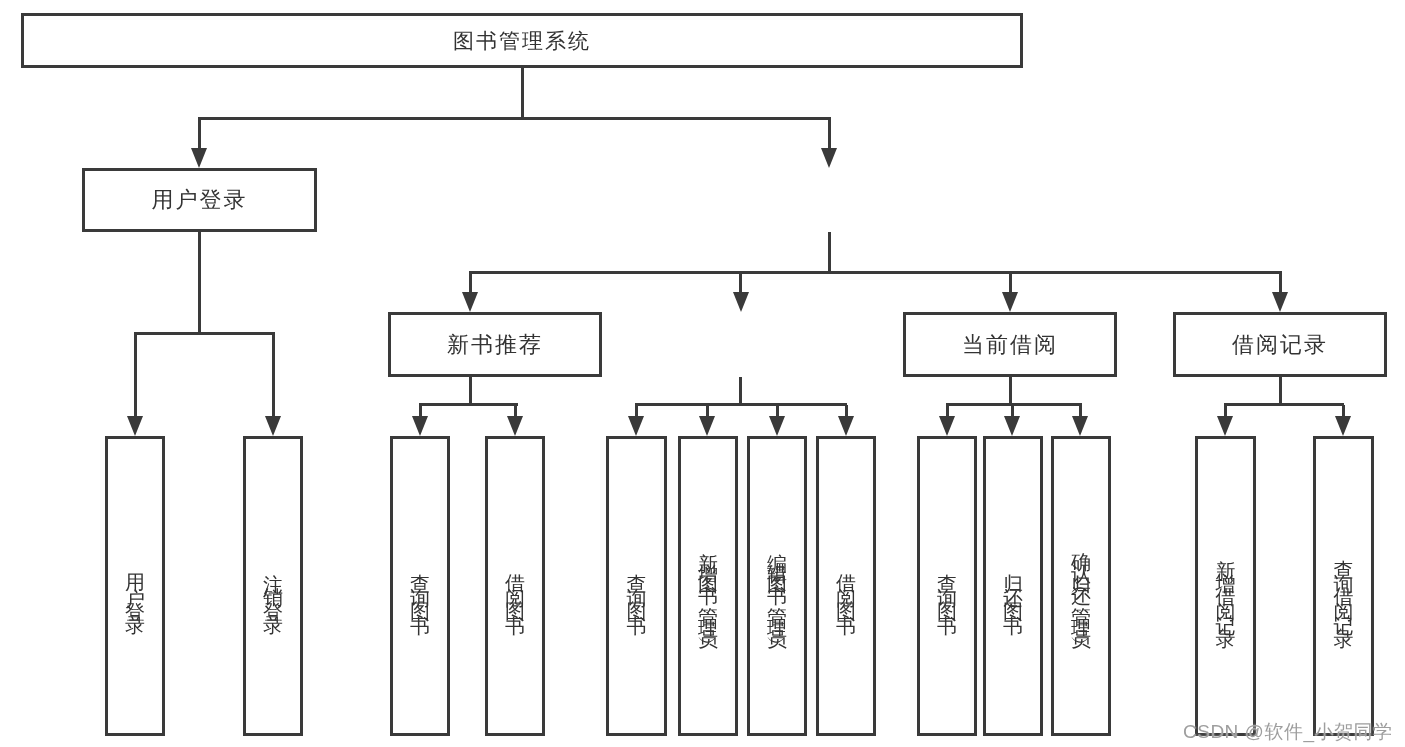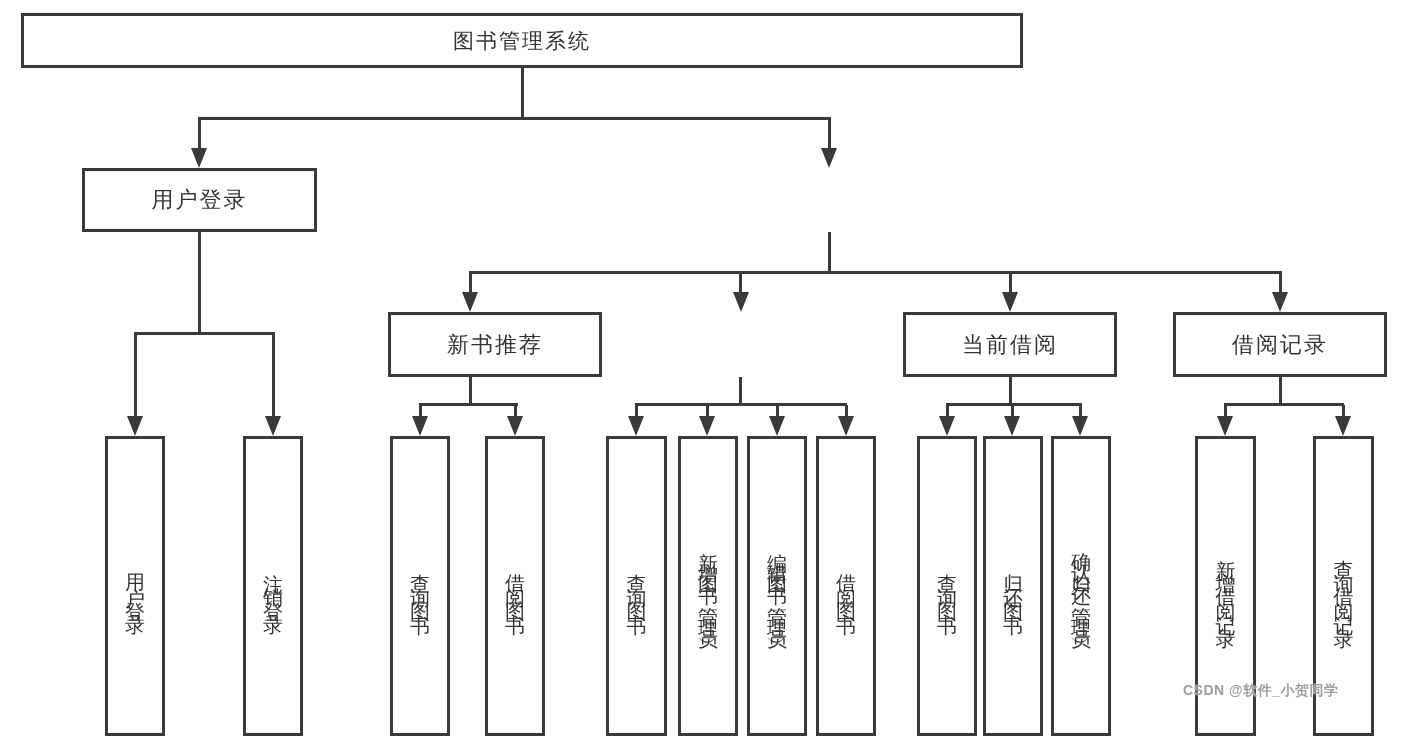--- a/index.html
+++ b/index.html
@@ -34,25 +34,24 @@
 
   
   .v{position:absolute;width:3px;background:var(--line);}
   .h{position:absolute;height:3px;background:var(--line);}
   .ah{position:absolute;width:0;height:0;
       border-left:8px solid transparent;
       border-right:8px solid transparent;
       border-top:20px solid var(--line);}
 
   .watermark{
-    position:absolute;left:1183px;top:682px;z-index:10;
-    font-size:14px;color:var(--watermark);
+    position:absolute;left:1183px;top:719px;z-index:10;
+    font-size:19px;color:var(--watermark);
     letter-spacing:0.5px;white-space:nowrap;
     text-shadow:0 0 2px rgba(255,255,255,.85);
-    font-weight:bold;
   }
 </style>
 </head>
 <body>
 
 <div id="canvas">
 
   <div class="box root-box" style="left:21px;top:13px;width:1002px;height:55px;text-align:right;">
     <span>图书管理系统</span>
   </div>

